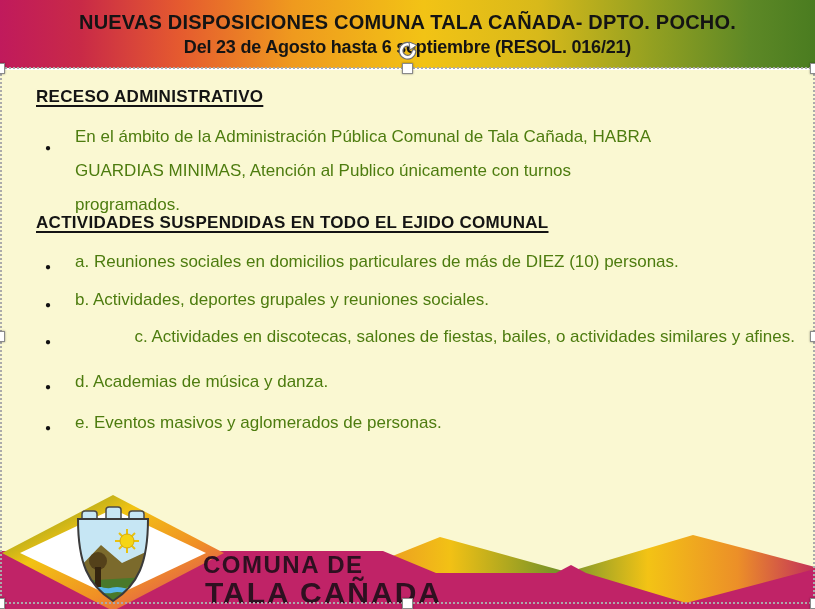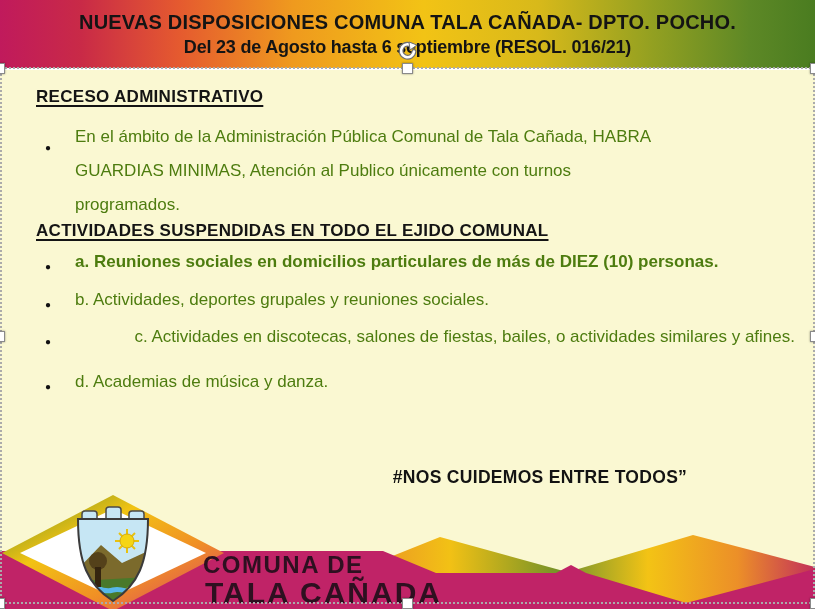--- a/index.html
+++ b/index.html
@@ -26,31 +26,31 @@
   .flyer{
     position:absolute;top:70px;left:0;width:815px;height:539px;
     background:#faf8d2;color:#1c1c1c;padding-left:20px;
   }
   .heading{
     position:absolute;left:36px;font-size:17px;font-weight:bold;color:#141414;
     text-decoration:underline;text-decoration-thickness:2px;text-underline-offset:3px;
     letter-spacing:.3px;
   }
   .heading.h1{top:17px;}
-  .heading.h2{top:143px;margin-top:8px;}
+  .heading.h2{top:143px;}
   .bullet{
     position:absolute;left:36px;padding-left:39px;font-size:17px;color:#4d7c0f;
     line-height:22px;
   }
   .bullet::before{
     content:"●";position:absolute;left:9px;top:5px;font-size:10px;color:#111;
   }
   .bullet.b1{top:50px;width:590px;line-height:34px;}
   .bullet.b1::before{top:11px;}
-  .ba{top:181px;font-weight:bold;} .bb{top:219px;} .bc{top:256px;width:720px;text-align:right;} .bd{top:301px;text-align:center;} .be{top:342px;}
+  .ba{top:181px;} .bb{top:219px;} .bc{top:256px;width:720px;text-align:right;} .bd{top:301px;text-align:center;} .be{top:342px;}
   .quote{
     position:absolute;top:392px;left:280px;width:520px;text-align:center;
     font-weight:bold;font-size:17.5px;line-height:30px;color:#131313;letter-spacing:.3px;
   }
   .footer-art{position:absolute;left:0;bottom:0;width:815px;height:120px;}
   
   .sel-rect{
     position:absolute;left:0px;top:67px;width:811px;height:533px;
     border:2px dotted #ababab;pointer-events:none;z-index:40;
   }
@@ -81,23 +81,23 @@
   <div class="flyer">
 
     <div class="heading h1">RECESO ADMINISTRATIVO</div>
     <div class="bullet b1">En el ámbito de la Administración Pública Comunal de Tala Cañada, HABRA GUARDIAS MINIMAS, Atención al Publico únicamente con turnos programados.</div>
 
     <div class="heading h2">ACTIVIDADES SUSPENDIDAS EN TODO EL EJIDO COMUNAL</div>
     <div class="bullet ba">a. Reuniones sociales en domicilios particulares de más de DIEZ (10) personas.</div>
     <div class="bullet bb">b. Actividades, deportes grupales y reuniones sociales.</div>
     <div class="bullet bc">c. Actividades en discotecas, salones de fiestas, bailes, o actividades similares y afines.</div>
     <div class="bullet bd">d. Academias de música y danza.</div>
+    <div class="bullet be">e. Eventos masivos y aglomerados de personas.</div>
 
     <div class="quote">
-      <div>#NOS CUIDEMOS ENTRE TODOS”</div>
     </div>
 
     <svg class="footer-art" viewBox="0 0 815 120">
       <defs>
         <linearGradient id="gM1" x1="0" y1="0" x2="1" y2="0">
           <stop offset="0" stop-color="#e8862b"></stop>
           <stop offset="0.45" stop-color="#f2c115"></stop>
           <stop offset="1" stop-color="#5e892b"></stop>
         </linearGradient>
         <linearGradient id="gM2" x1="0" y1="0" x2="1" y2="0">

